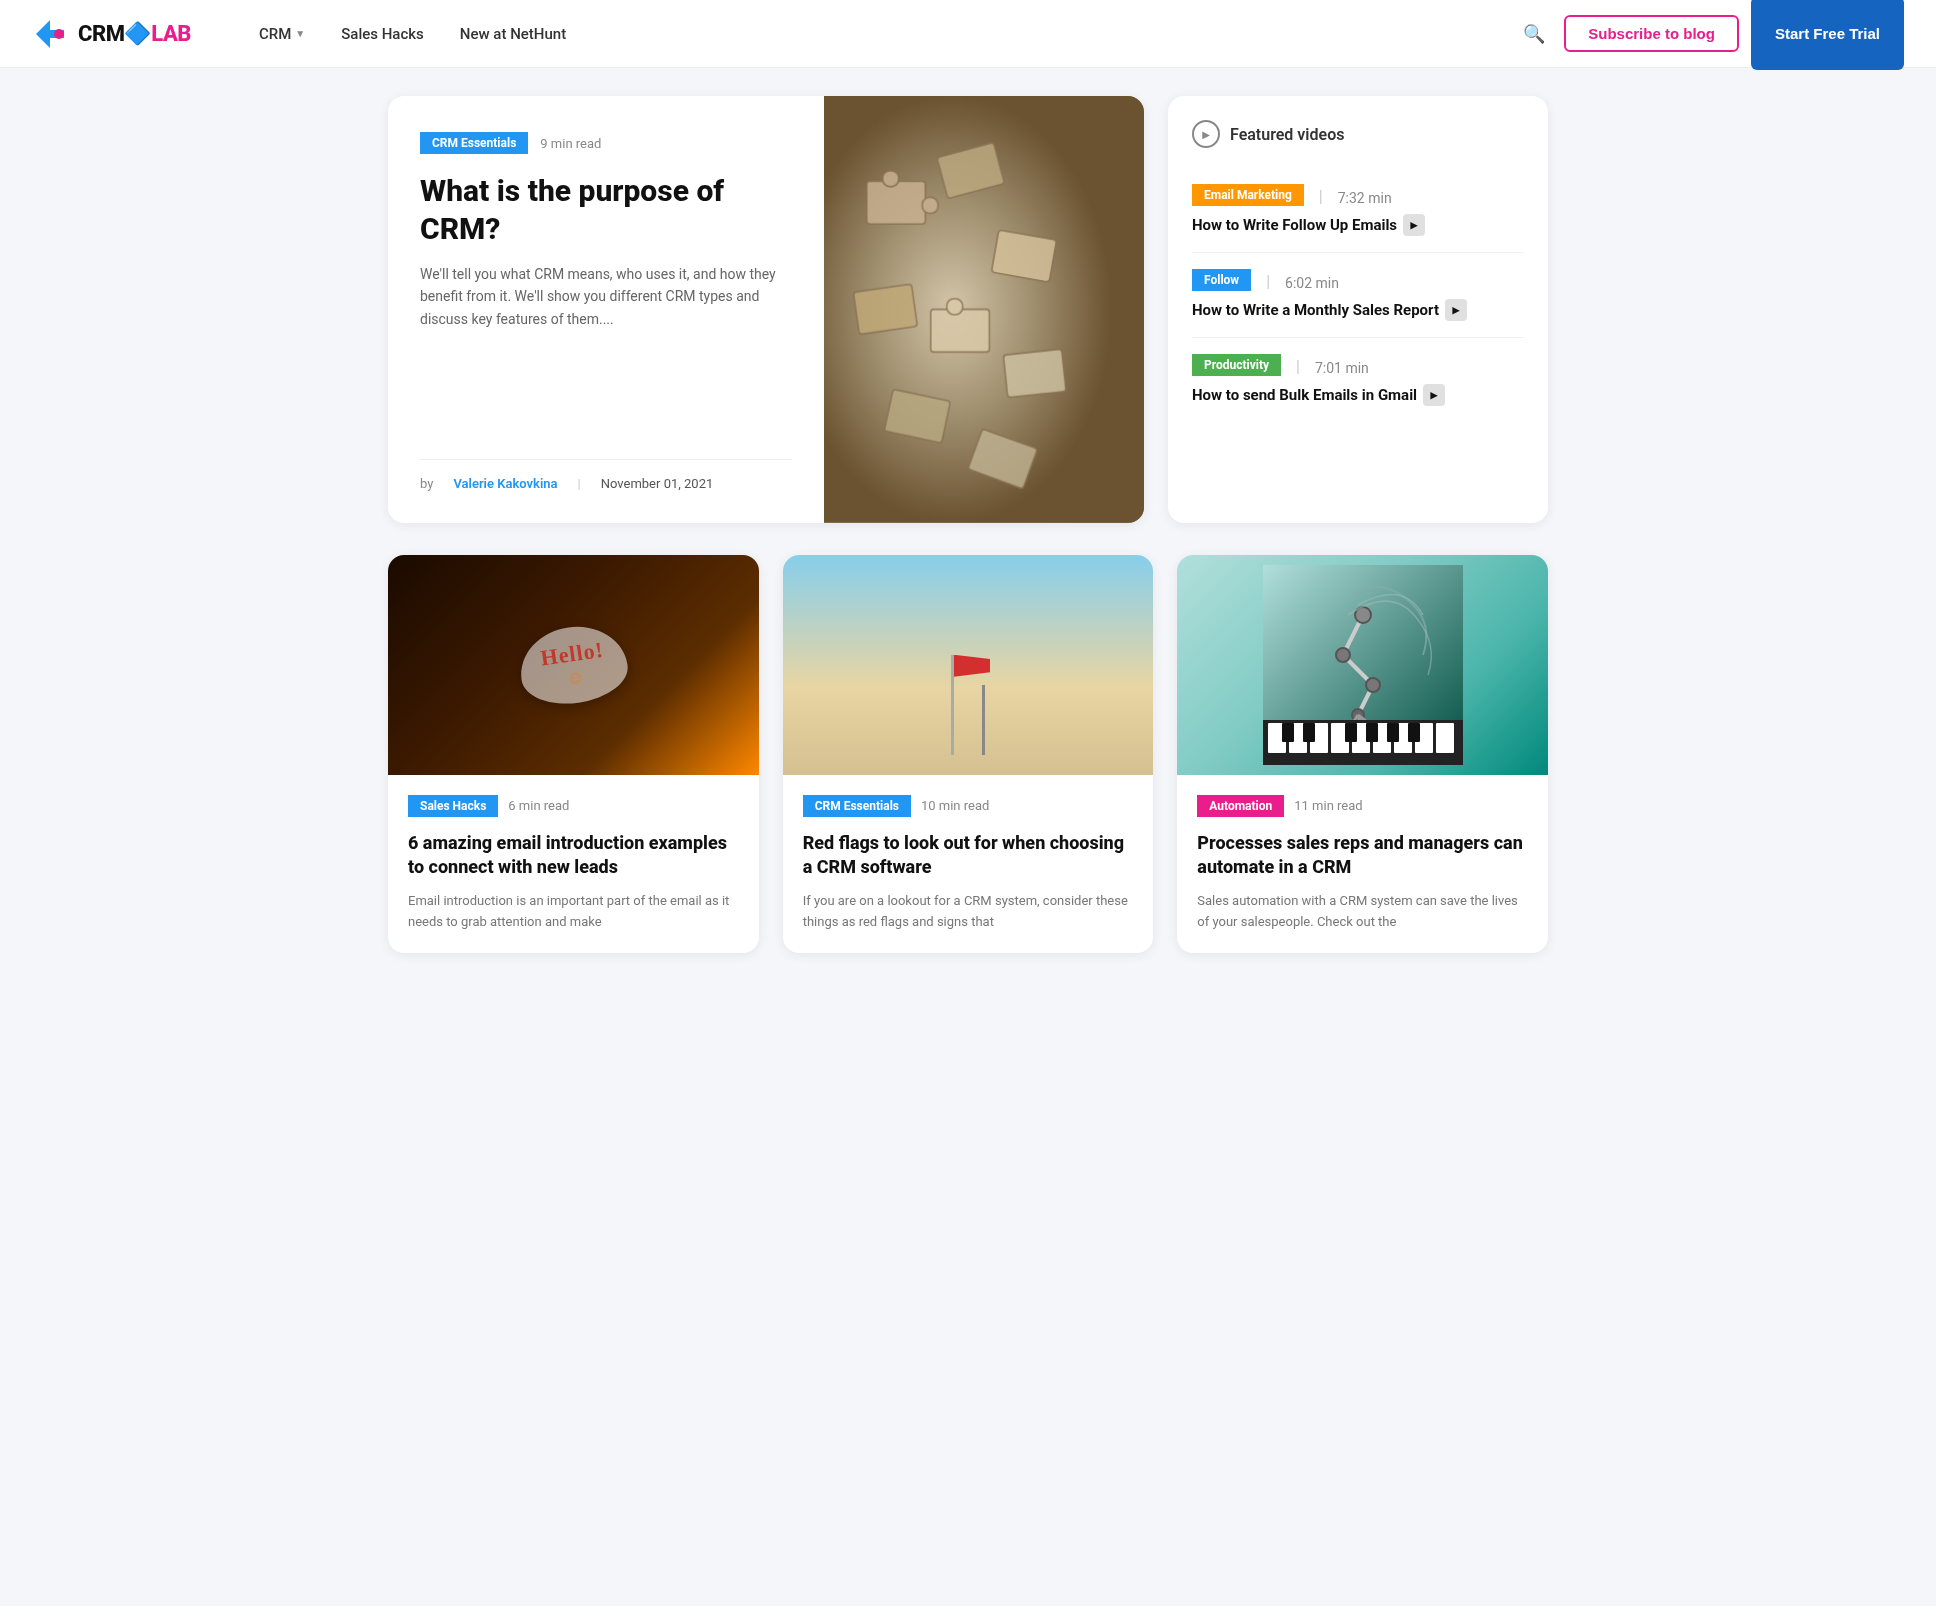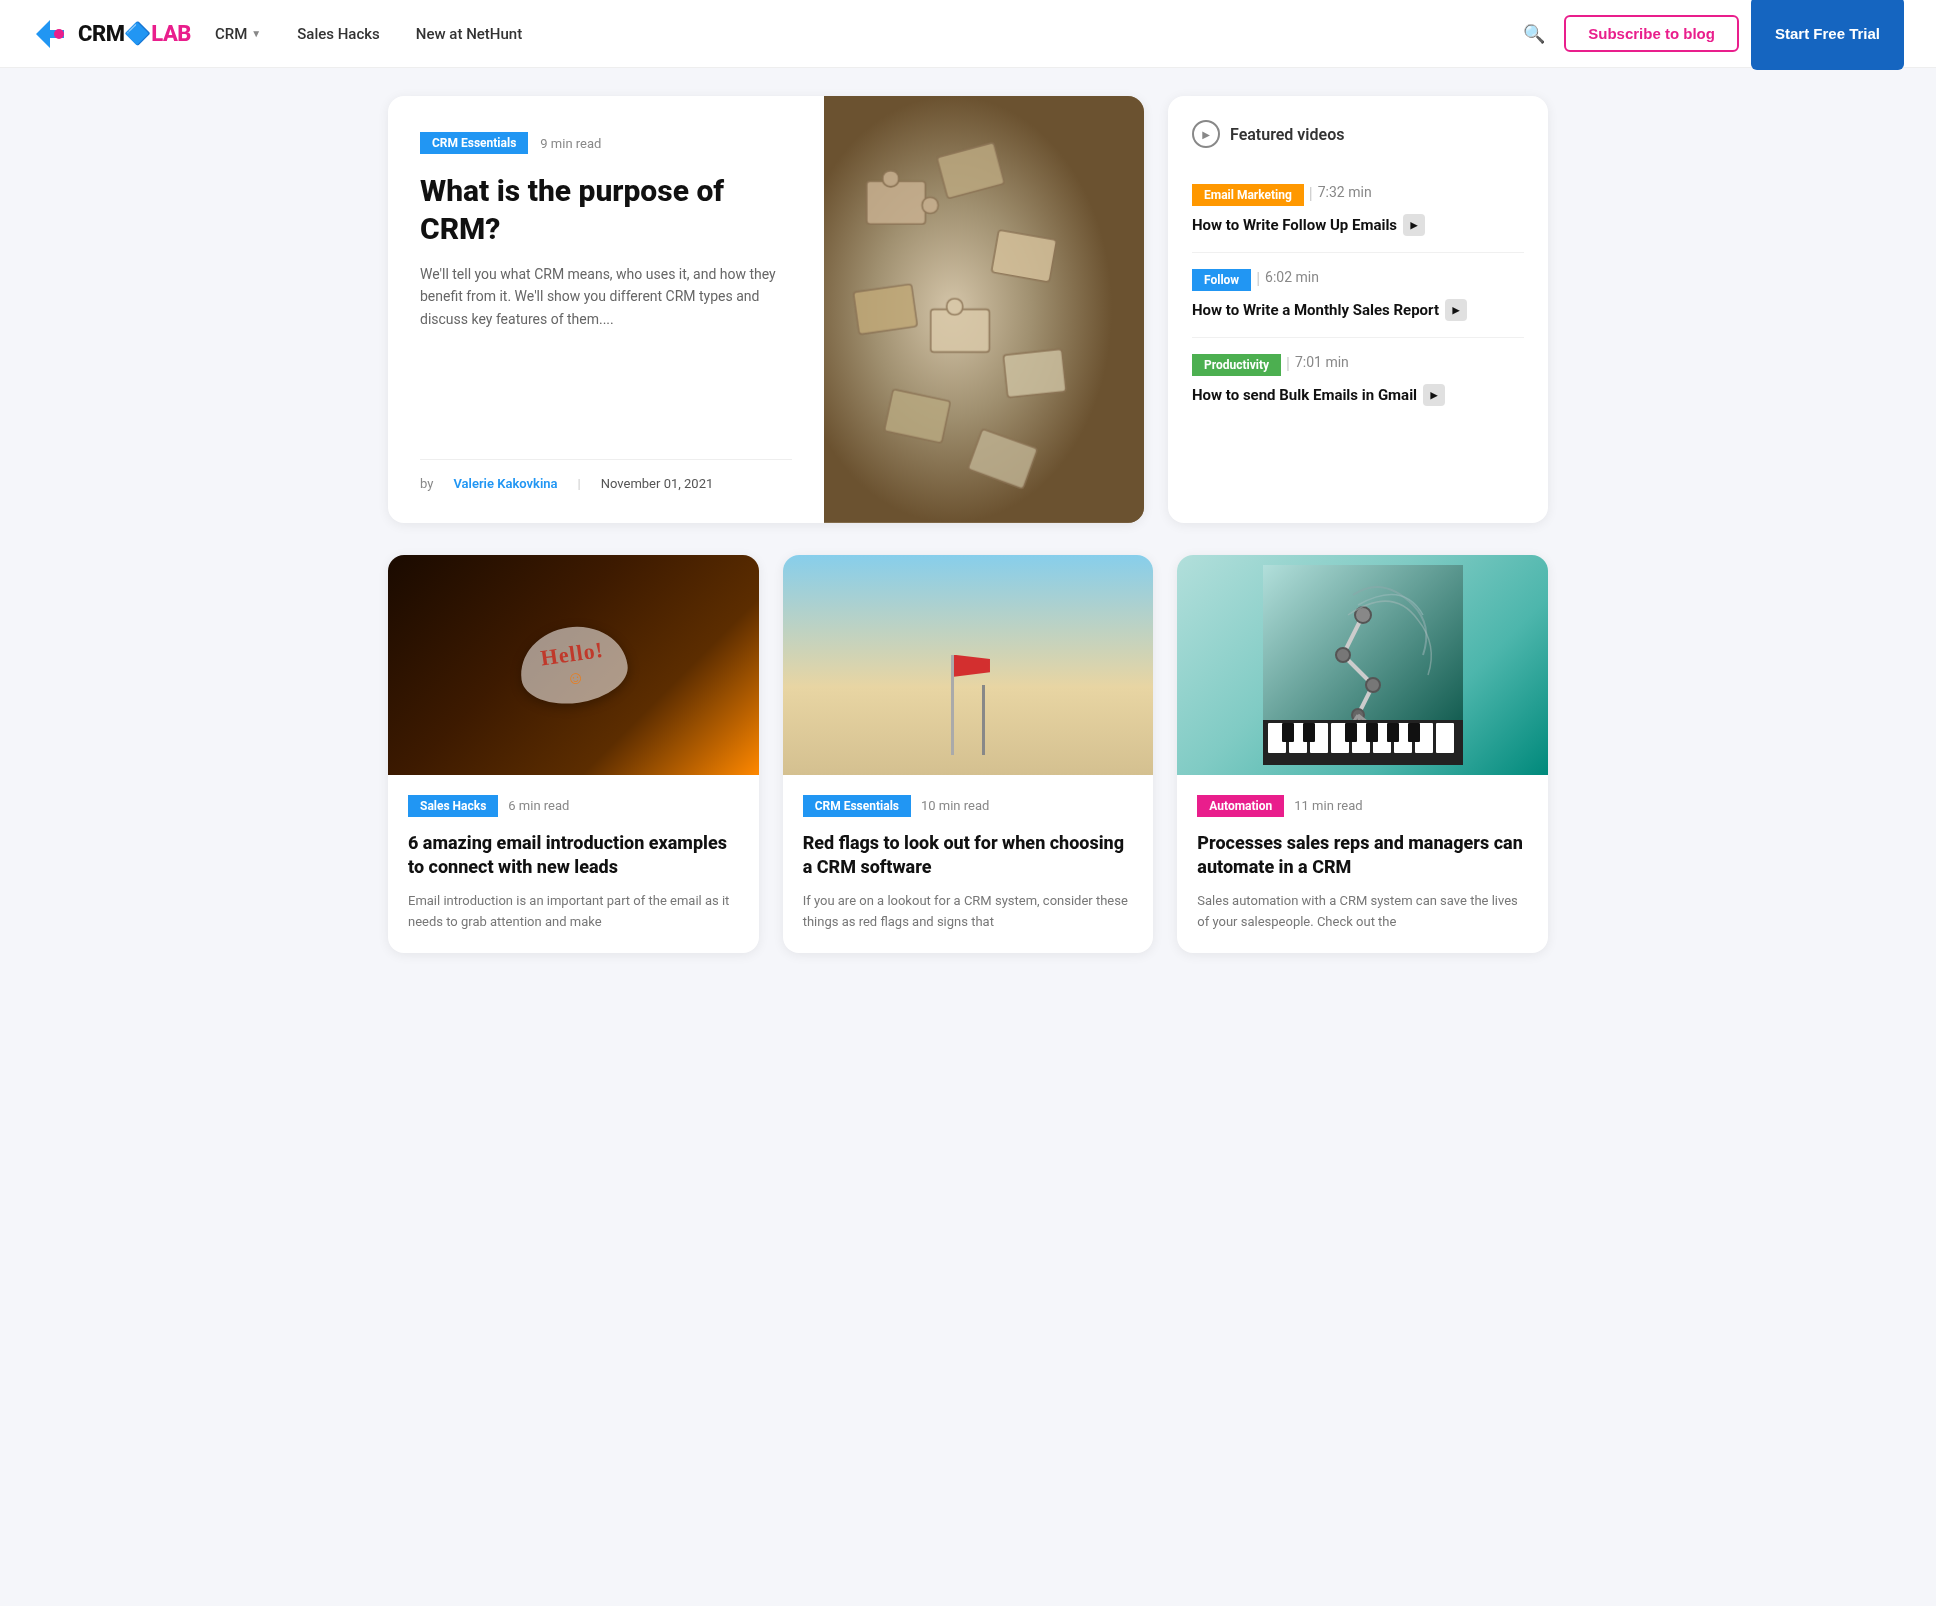--- a/index.html
+++ b/index.html
@@ -13,21 +13,21 @@
       padding: 0 32px;
       height: 68px;
       border-bottom: 1px solid #eee;
       position: sticky;
       top: 0;
       z-index: 100;
     }
     .logo-area {
       display: flex;
       align-items: center;
-      margin-right: 24px;
+      margin-right: 68px;
       gap: 10px;
     }
     .logo-icon {
       width: 36px;
       height: 36px;
     }
     .logo-text {
       font-size: 22px;
       font-weight: 800;
       letter-spacing: -0.5px;
@@ -205,22 +205,22 @@
       font-weight: 600;
       color: #333;
     }
     .video-item {
       padding: 16px 0;
       border-bottom: 1px solid #f0f0f0;
     }
     .video-item:last-child { border-bottom: none; }
     .video-meta {
       display: flex;
-      align-items: flex-start;
-      gap: 5px;
+      align-items: flex-end;
+      gap: 15px;
       margin-bottom: 8px;
     }
     .video-duration {
       font-size: 14px;
       color: #888;
     }
     .video-sep { color: #ccc; }
     .video-title {
       font-size: 15px;
       font-weight: 700;

